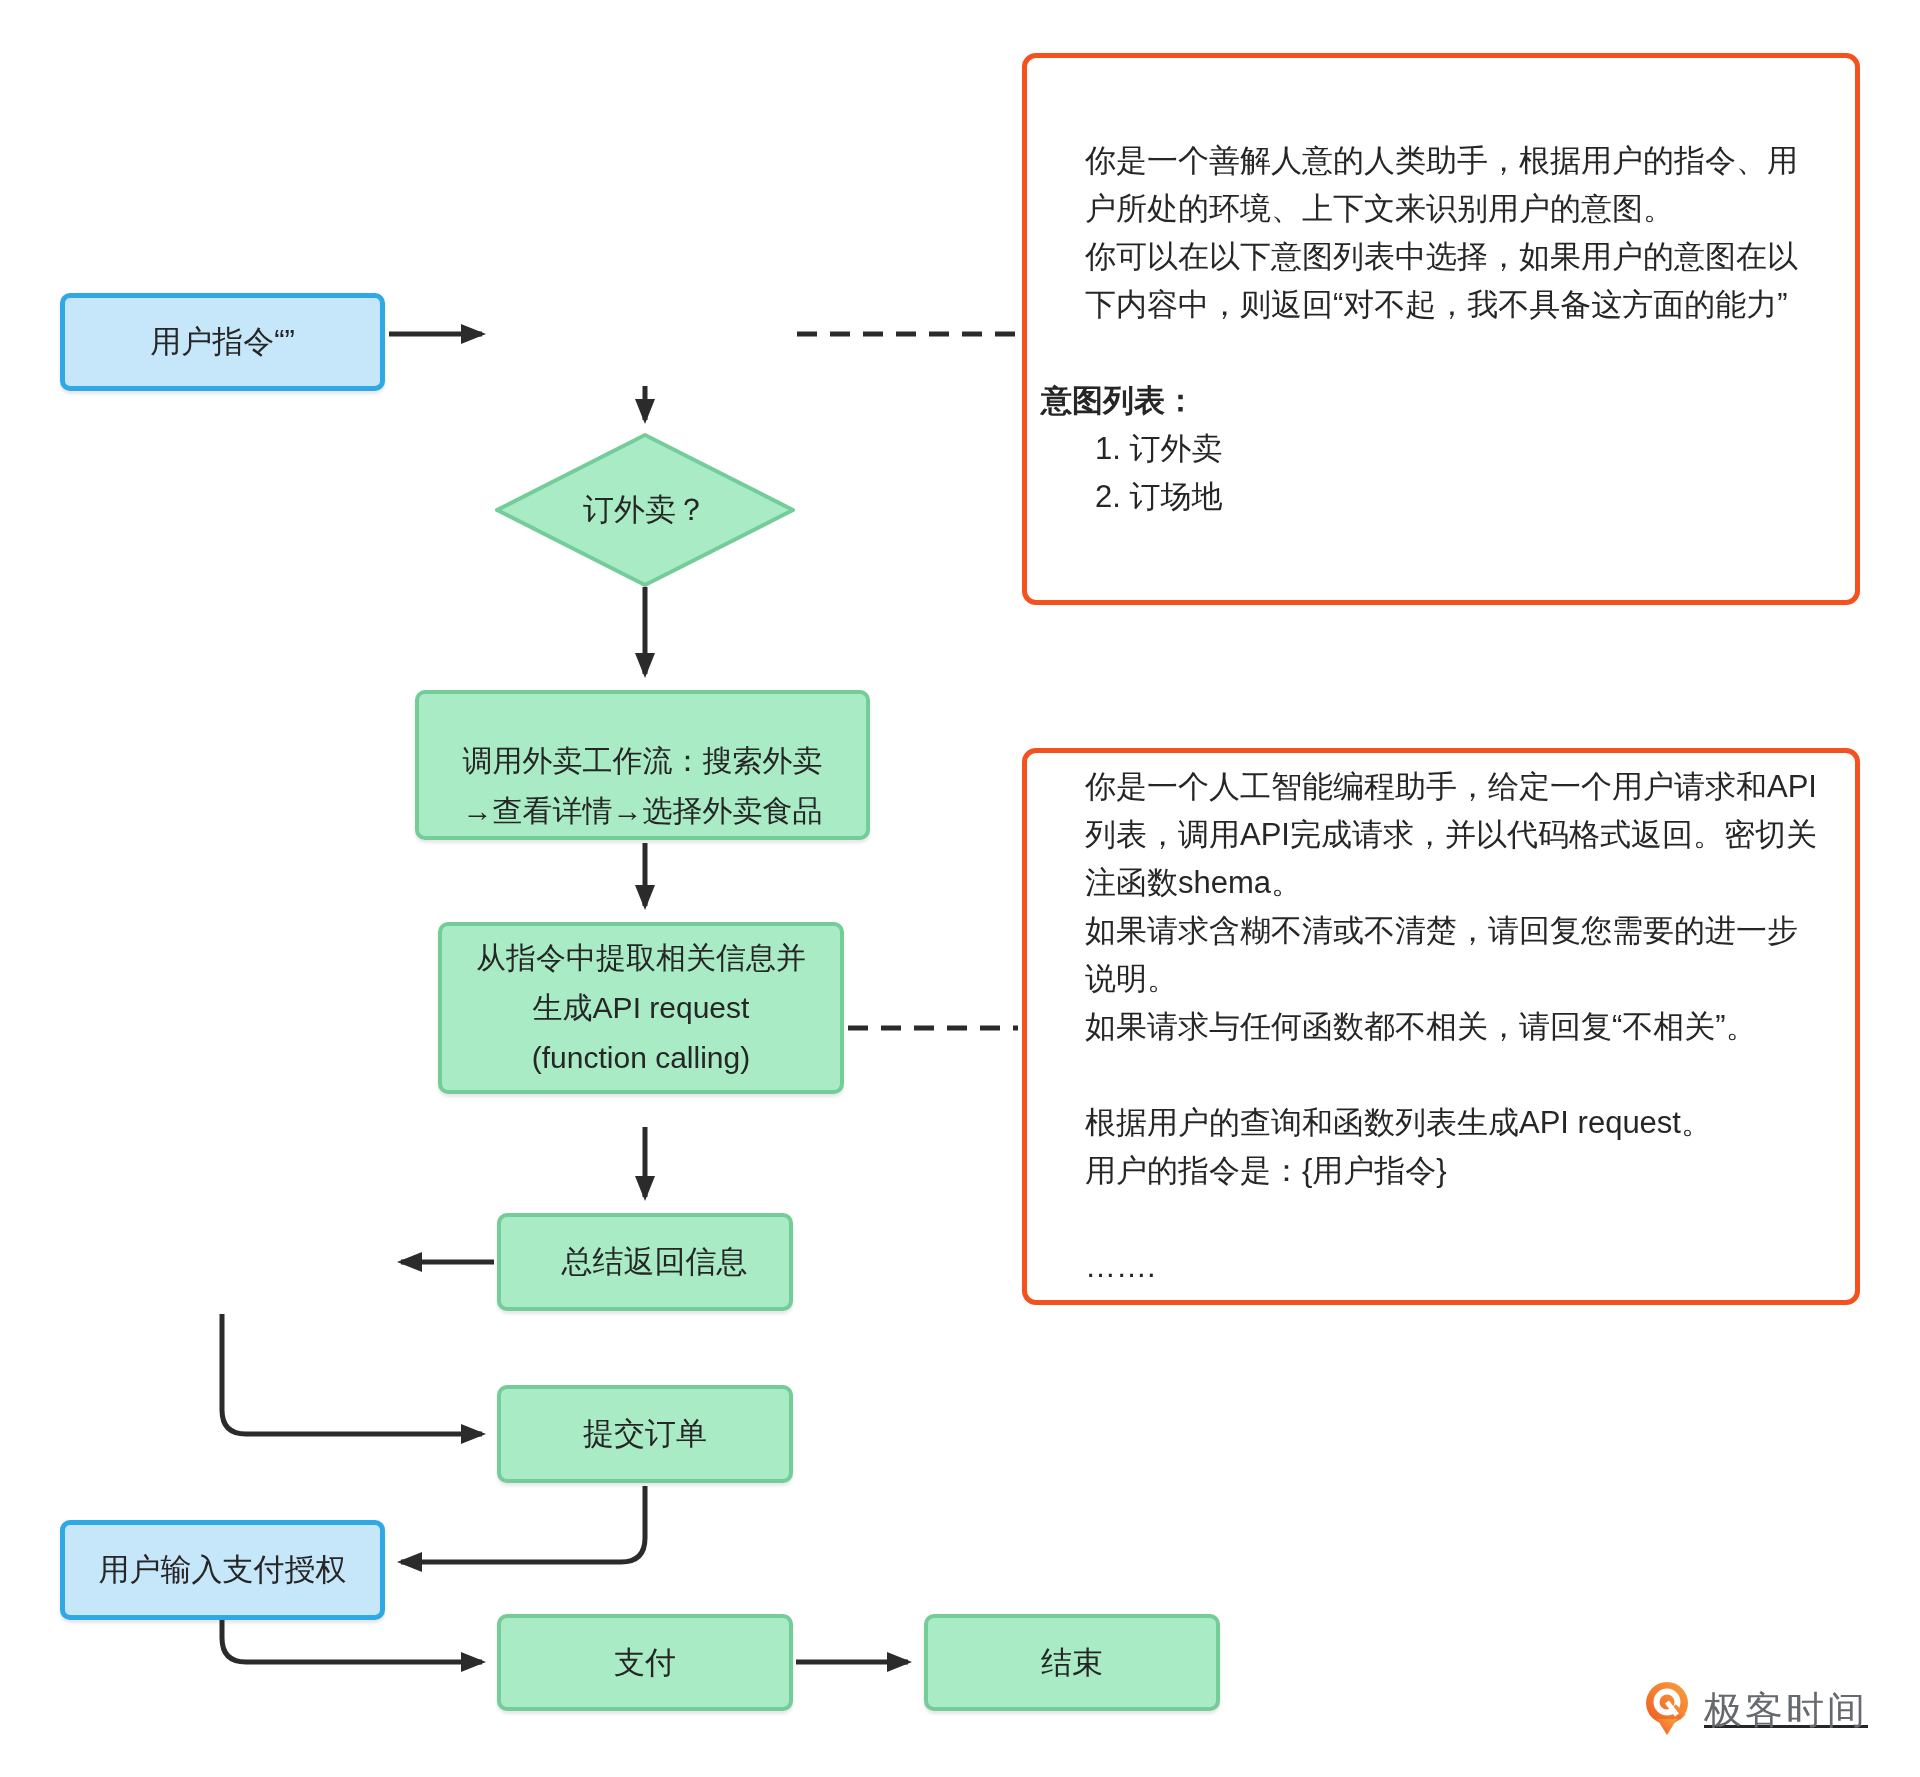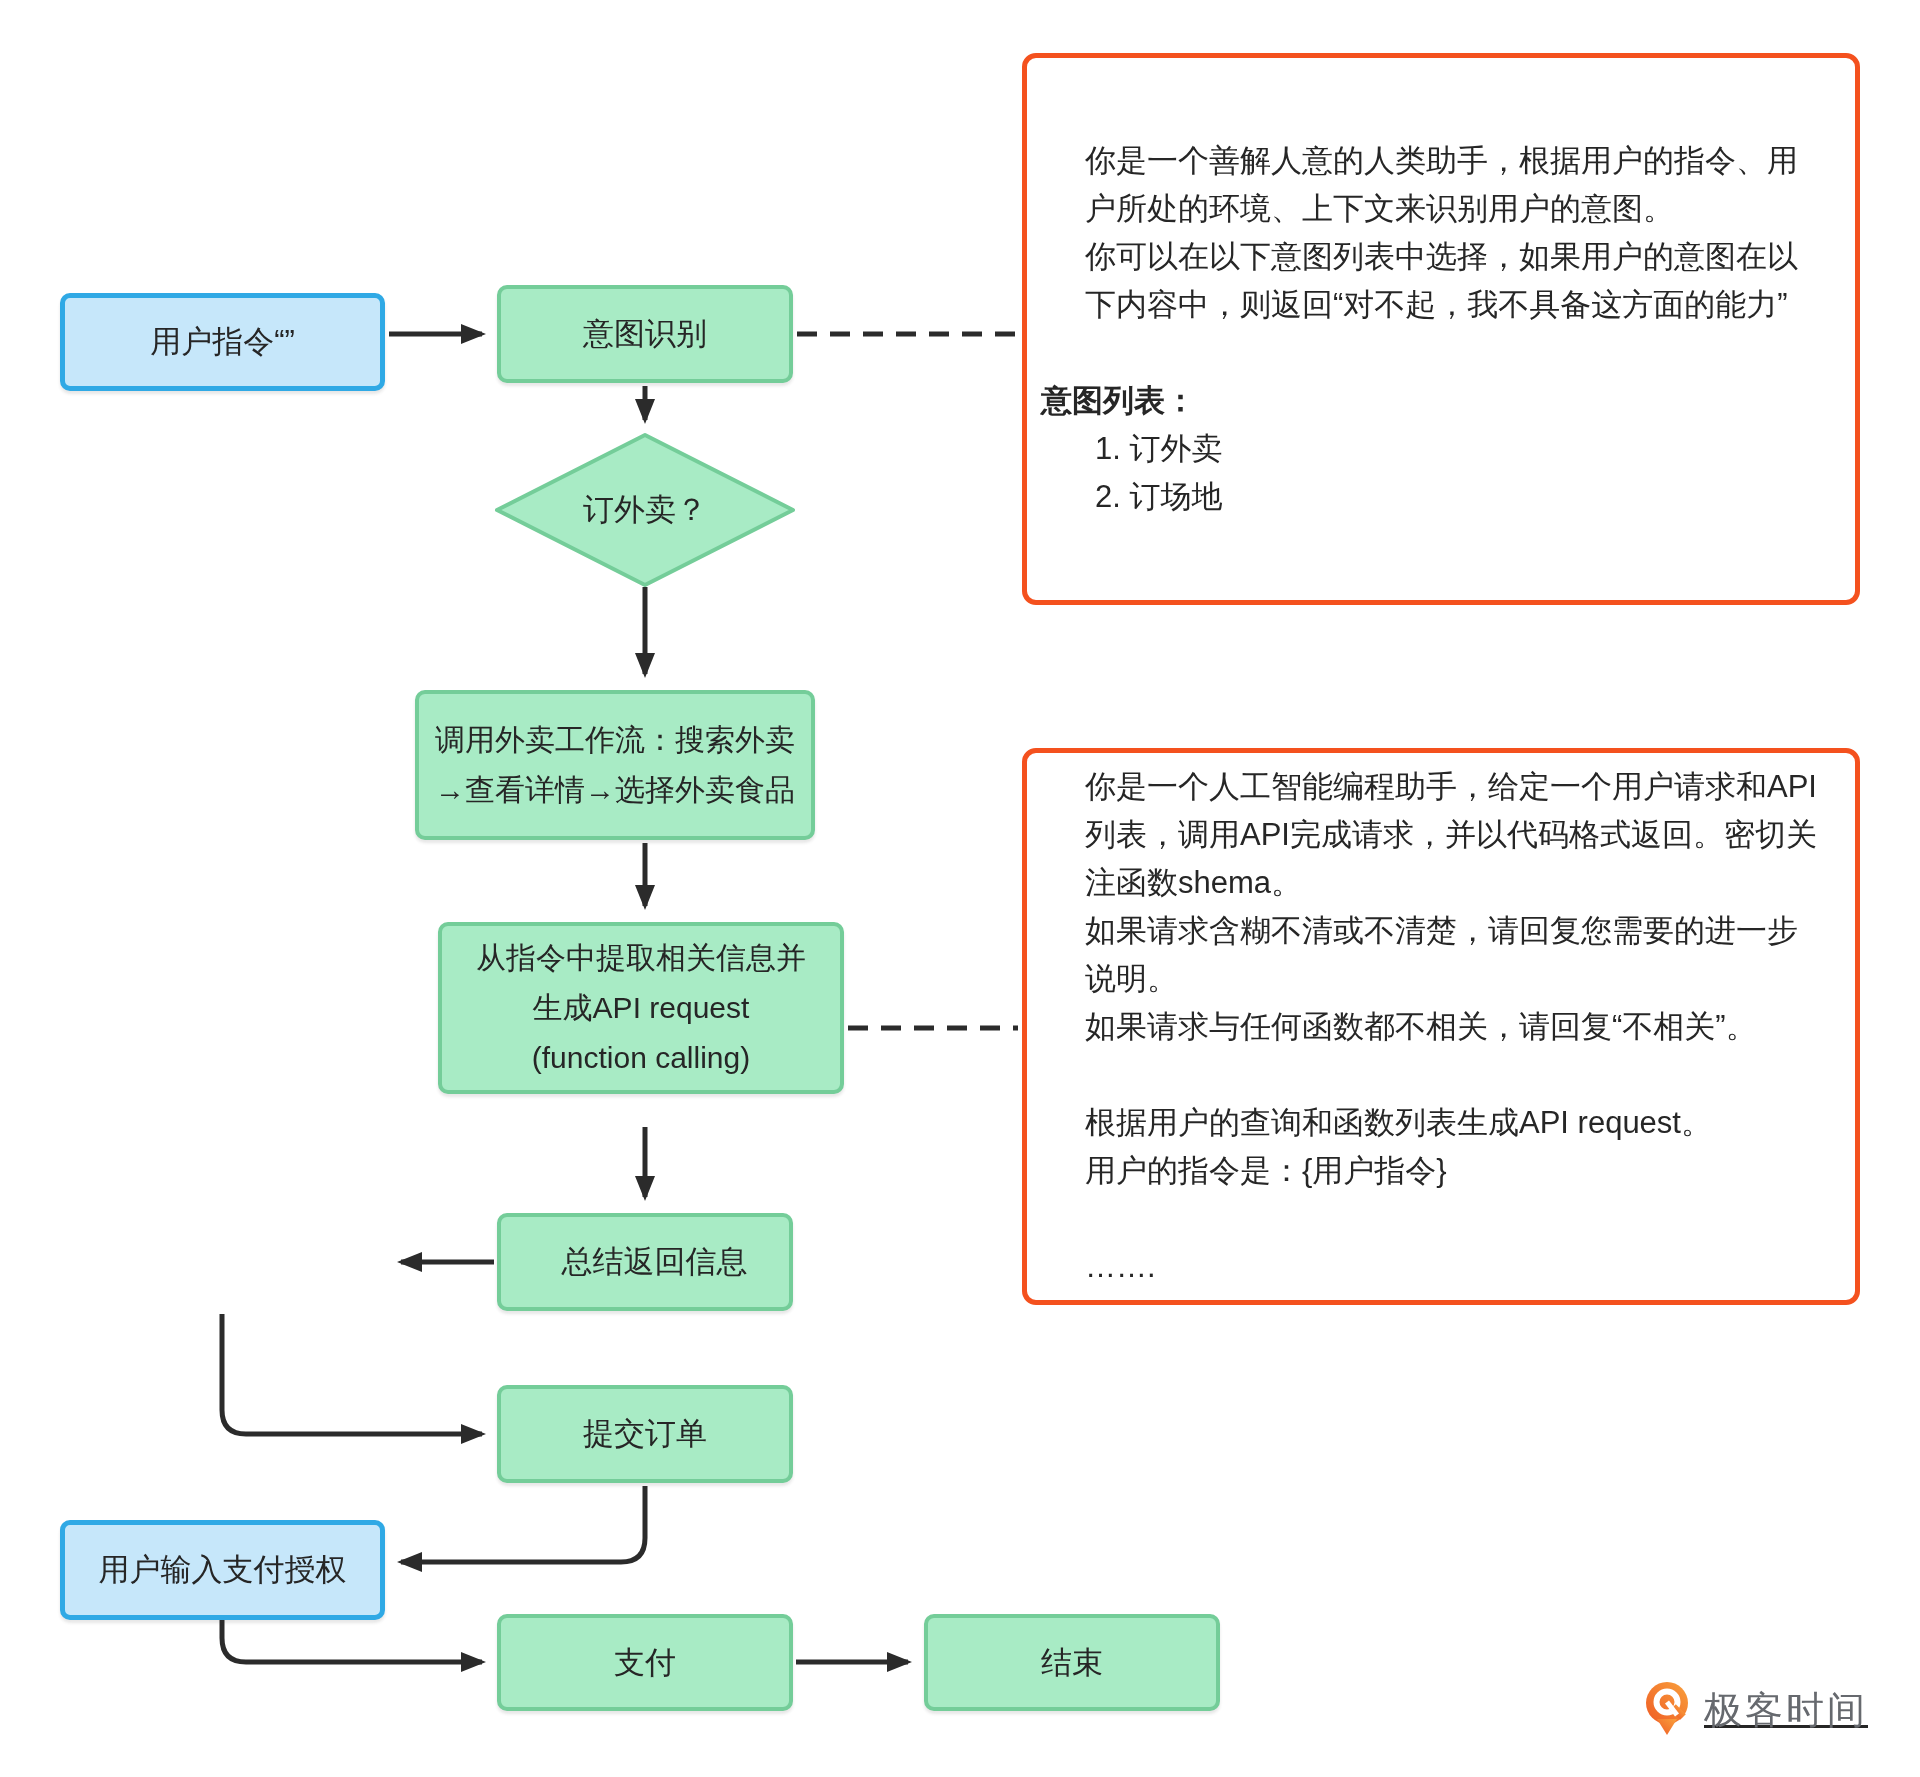--- a/index.html
+++ b/index.html
@@ -14,21 +14,21 @@
   }
   .node{
     position:absolute;display:flex;flex-direction:column;align-items:center;justify-content:center;
     text-align:center;font-size:31px;line-height:44px;box-sizing:border-box;border-radius:10px;
     box-shadow:0 3px 3px rgba(60,60,60,0.12);
   }
   .blue{background:var(--blue_fill);border:5px solid var(--blue_border);margin-top:8px;}
   .green{background:var(--green_fill);border:4px solid var(--green_border);}
   .n-user-instruction{left:60px;top:285px;width:325px;height:98px;}
   .n-intent{left:497px;top:285px;width:296px;height:98px;}
-  .n-workflow{left:415px;top:690px;width:400px;height:150px;font-size:30px;line-height:50px;}
+  .n-workflow{left:415px;top:690px;width:455px;height:150px;font-size:30px;line-height:50px;justify-content:flex-end;}
   .n-extract{left:438px;top:922px;width:406px;height:172px;font-size:30px;line-height:50px;}
   .n-summarize{left:497px;top:1213px;width:296px;height:98px;padding-left:19px;}
   .n-read{left:60px;top:1213px;width:325px;height:98px;}
   .n-submit{left:497px;top:1385px;width:296px;height:98px;}
   .n-payauth{left:60px;top:1512px;width:325px;height:100px;}
   .n-pay{left:497px;top:1614px;width:296px;height:97px;}
   .n-end{left:924px;top:1614px;width:296px;height:97px;}
   .diamond-label{
     position:absolute;left:497px;top:435px;width:296px;height:150px;
     display:flex;align-items:center;justify-content:center;font-size:31px;
@@ -80,23 +80,20 @@
     <g style="stroke:var(--arrow);stroke-width:5;fill:none;stroke-dasharray:20 13">
       <path d="M797,334 L1018,334"></path>
       <path d="M848,1028 L1018,1028"></path>
     </g>
   </svg>
 
   <div class="node blue n-user-instruction">
     <span>用户指令“”</span>
   </div>
 
-  <div class="node green n-intent">
-    <span>意图识别</span>
-  </div>
 
   <div class="diamond-label">
     <span>订外卖？</span>
   </div>
 
   <div class="node green n-workflow">
       <div class="line">调用外卖工作流：搜索外卖</div>
       <div class="line">→查看详情→选择外卖食品</div>
     </div>
 

